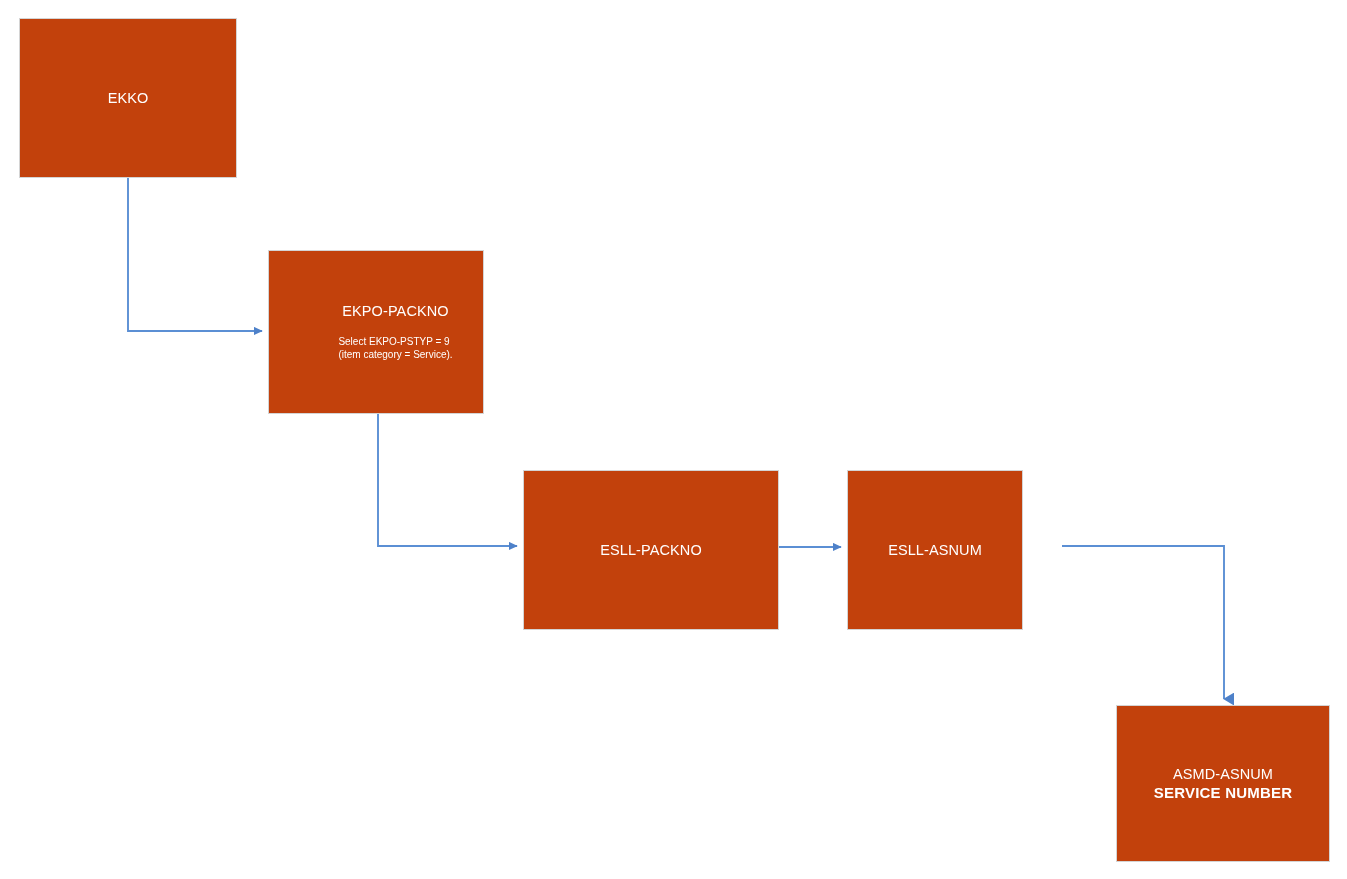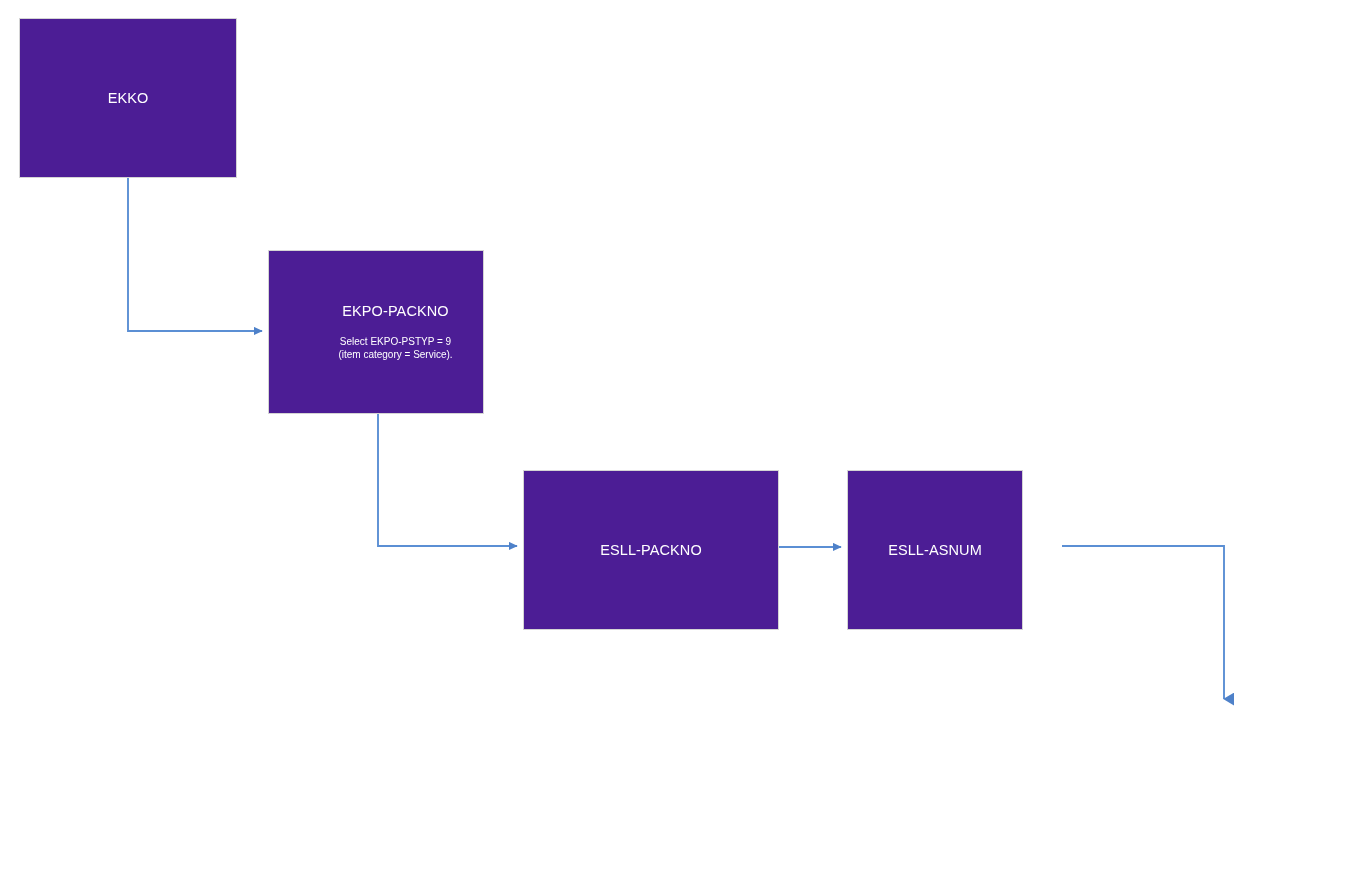--- a/index.html
+++ b/index.html
@@ -13,28 +13,27 @@
   #canvas {
     position: relative;
     width: 1347px;
     height: 879px;
     background: #ffffff;
     overflow: hidden;
   }
   .node {
     position: absolute;
     box-sizing: border-box;
-    background: #4c1d95;
+    background: #c2410c;
     border: 1px solid #D4D4D4;
     color: #ffffff;
     display: flex;
     flex-direction: column;
     align-items: center;
     justify-content: center;
-    text-align: center;
     line-height: 1.28;
     user-select: none;
   }
   .node .title {
     font-size: 14.5px;
     font-weight: 400;
     letter-spacing: 0.1px;
     white-space: nowrap;
   }
   .node .sub {
@@ -100,14 +99,18 @@
   </div>
 
   <div class="node" id="node-esll-packno">
     <span class="title">ESLL-PACKNO</span>
   </div>
 
   <div class="node" id="node-esll-asnum">
     <span class="title">ESLL-ASNUM</span>
   </div>
 
+  <div class="node" id="node-asmd-asnum">
+    <span class="title">ASMD-ASNUM</span>
+    <span class="strong">SERVICE NUMBER</span>
+  </div>
 
 </div>
 
 </body></html>

